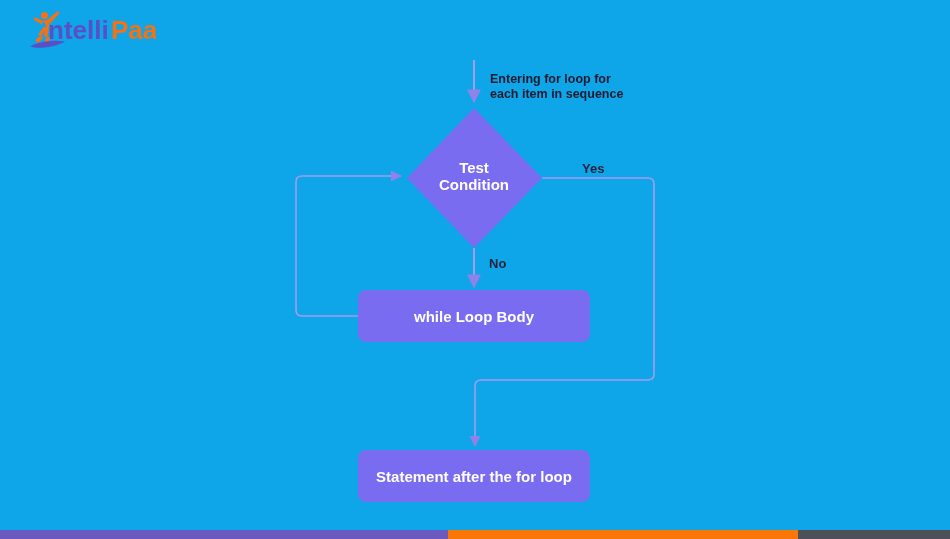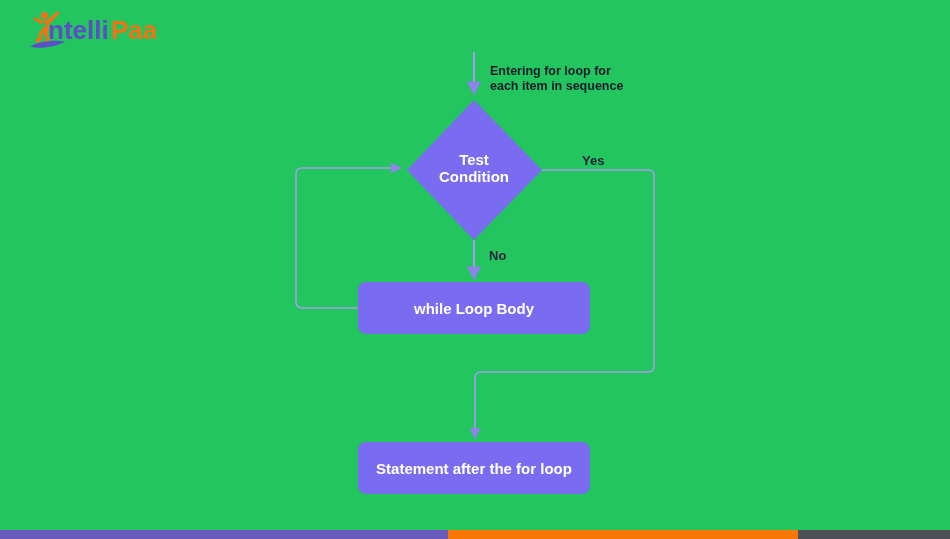--- a/index.html
+++ b/index.html
@@ -8,39 +8,39 @@
     padding: 0;
     background: #ffffff;
   }
   body {
     font-family: "Liberation Sans", sans-serif;
   }
   #page {
     position: relative;
     width: 950px;
     height: 539px;
-    background: #22c55e;
+    background: #0ea5e9;
     overflow: hidden;
   }
 
   
   #logo {
     position: absolute;
     left: 16px;
     top: 8px;
     width: 140px;
     height: 46px;
   }
   #logo svg { display: block; }
 
   
   #diagram {
     position: absolute;
     left: 0;
-    top: 4px;
+    top: 12px;
     width: 759px;
     height: 520px;
   }
   #diagram svg { display: block; }
 
   .node-label {
     font-family: "Liberation Sans", sans-serif;
     font-weight: bold;
     fill: #ffffff;
   }

